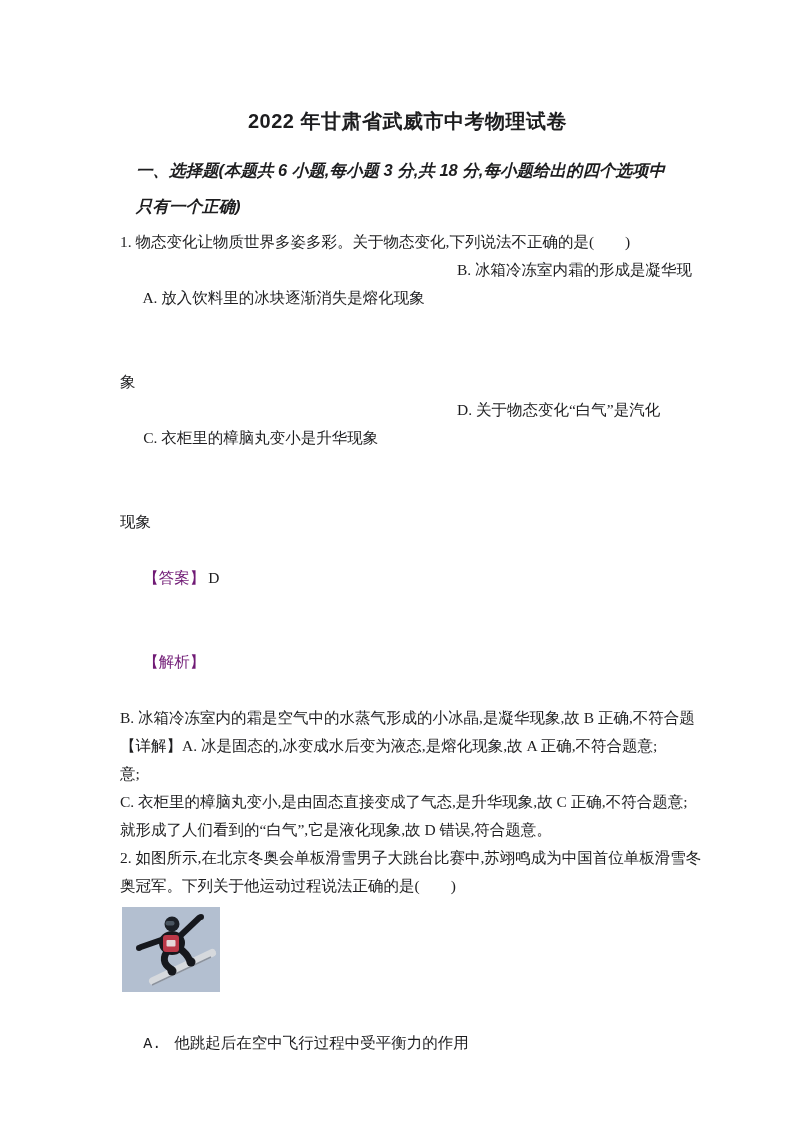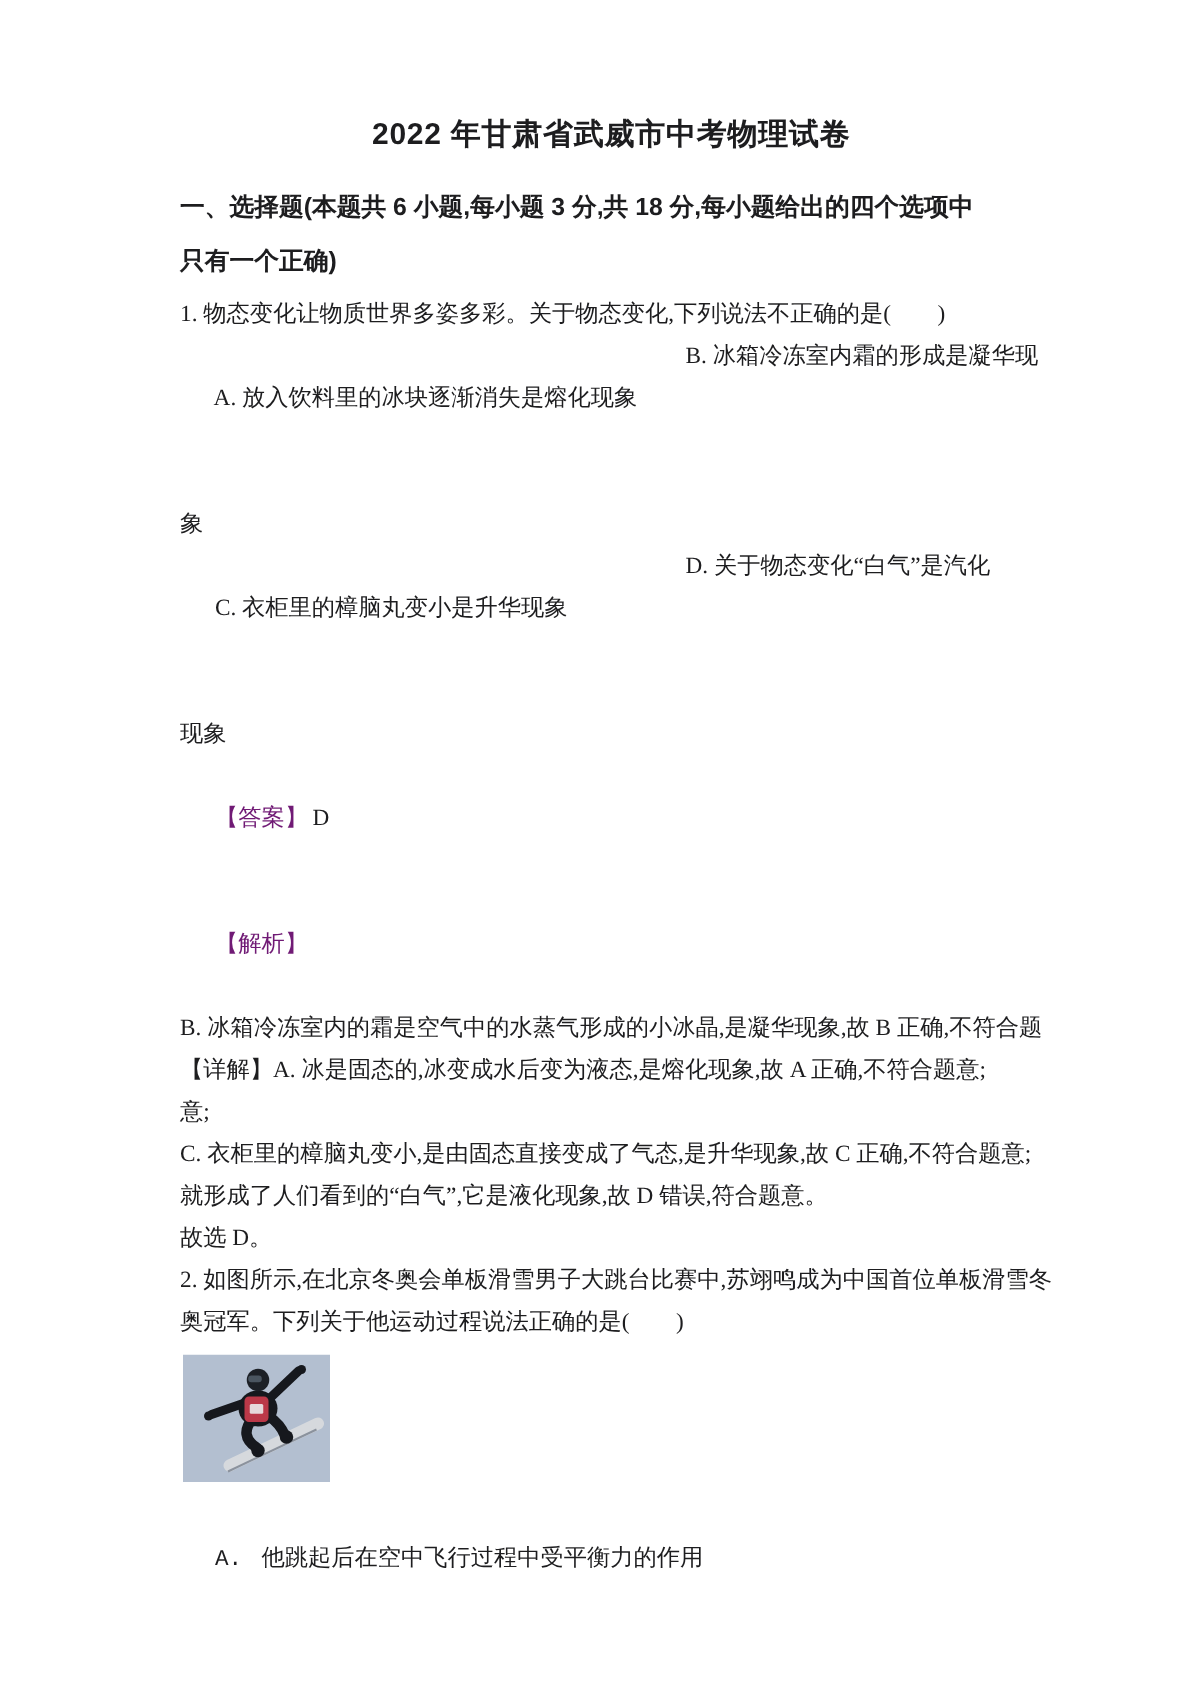--- a/index.html
+++ b/index.html
@@ -1,37 +1,38 @@
 <!DOCTYPE html>
 <html><head>
 <meta charset="utf-8">
 <style>
   * { box-sizing: border-box; }
   html, body { margin: 0; padding: 0; }
   body { width: 793px; height: 1122px; background: #ffffff; }
   .page {
     width: 793px; height: 1122px;
-    padding: 76px 98px 0 120px;
+    padding: 108px 98px 0 120px;
     background: #ffffff;
     font-family: "Liberation Serif", "DejaVu Serif", serif;
     color: #1d1d1f;
     overflow: hidden;
   }
   .title {
     font-family: "Liberation Sans", "DejaVu Sans", sans-serif;
     font-size: 20px; font-weight: bold;
     text-align: center;
     margin: 0 0 17px 0;
     letter-spacing: 0.5px;
   }
   .heading {
     font-family: "Liberation Sans", "DejaVu Sans", sans-serif;
     font-size: 16.5px; font-weight: bold;
     line-height: 36px;
-    margin: 0 0 4px 0;
+    margin: 0 0 4px 16px;
+    font-style: italic;
   }
   .line {
     font-size: 15.5px;
     line-height: 28px;
     white-space: pre;
   }
   .opt-row { position: relative; }
   .col2 { position: absolute; left: 337px; top: 0; }
   .blue { color: #701a75; }
   .ans-val { margin-left: 3px; }
@@ -74,21 +75,20 @@
     </div>
     <div class="line">
       <span class="blue">【解析】</span>
     </div>
 
     <div class="line">B. 冰箱冷冻室内的霜是空气中的水蒸气形成的小冰晶,是凝华现象,故 B 正确,不符合题</div>
     <div class="line">【详解】A. 冰是固态的,冰变成水后变为液态,是熔化现象,故 A 正确,不符合题意;</div>
     <div class="line">意;</div>
     <div class="line">C. 衣柜里的樟脑丸变小,是由固态直接变成了气态,是升华现象,故 C 正确,不符合题意;</div>
     <div class="line">就形成了人们看到的“白气”,它是液化现象,故 D 错误,符合题意。</div>
-    <div class="line">故选 D。</div>
   </div>
 
   <div>
     <div class="line">2. 如图所示,在北京冬奥会单板滑雪男子大跳台比赛中,苏翊鸣成为中国首位单板滑雪冬</div>
     <div class="line">奥冠军。下列关于他运动过程说法正确的是(　　)</div>
 
     <svg class="figure" width="98" height="85" viewBox="0 0 98 85" xmlns="http://www.w3.org/2000/svg">
       <rect x="0" y="0" width="98" height="85" fill="#b3bfd0"></rect>
       <g>
         <line x1="31" y1="74" x2="90" y2="46" stroke-width="8" stroke-linecap="round" stroke="#d6d9dd"></line>

